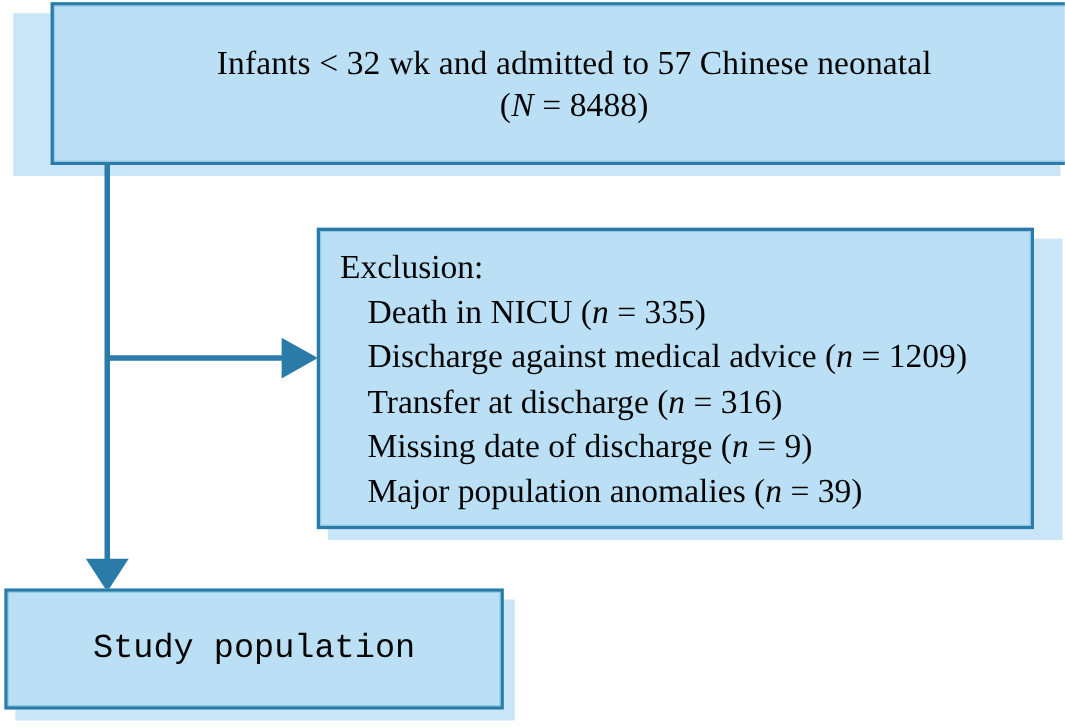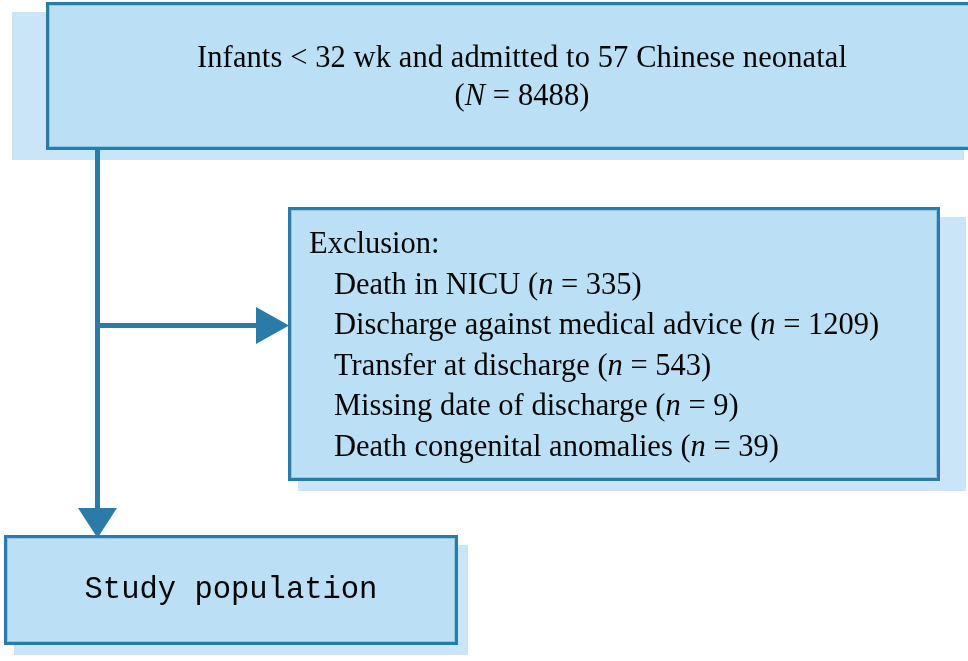--- a/index.html
+++ b/index.html
@@ -158,24 +158,24 @@
     <div class="line"><span>(</span><span class="ital">N</span><span> = </span><span>8488</span><span>)</span></div>
   </div>
 
   <div class="flow-box" id="box-exclusion">
     <div class="excl-title">Exclusion:</div>
 
     <div class="excl-item"><span>Death in NICU</span> (<span class="ital">n</span> = <span>335</span>)</div>
 
     <div class="excl-item"><span>Discharge against medical advice</span> (<span class="ital">n</span> = <span>1209</span>)</div>
 
-    <div class="excl-item"><span>Transfer at discharge</span> (<span class="ital">n</span> = <span>543</span>)</div>
+    <div class="excl-item"><span>Transfer at discharge</span> (<span class="ital">n</span> = <span>316</span>)</div>
 
     <div class="excl-item"><span>Missing date of discharge</span> (<span class="ital">n</span> = <span>9</span>)</div>
 
-    <div class="excl-item"><span>Death congenital anomalies</span> (<span class="ital">n</span> = <span>39</span>)</div>
+    <div class="excl-item"><span>Major population anomalies</span> (<span class="ital">n</span> = <span>39</span>)</div>
   </div>
 
   <div class="flow-box" id="box-population">
     <div class="line">Study population</div>
   </div>
 
 </div>
 
 </body></html>

